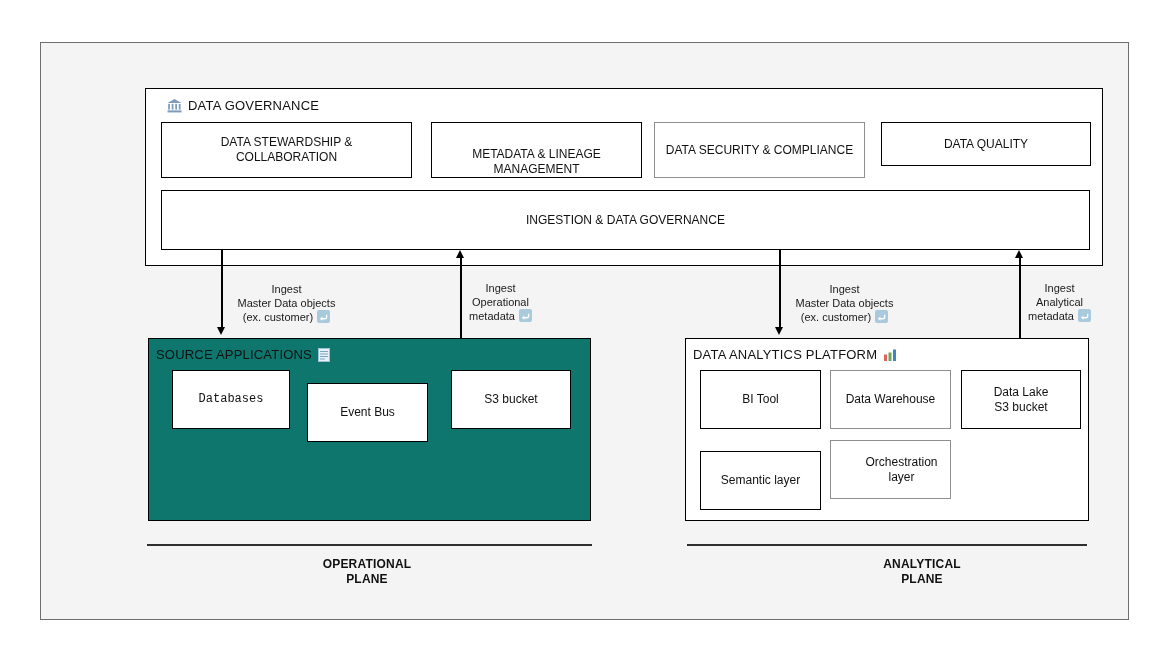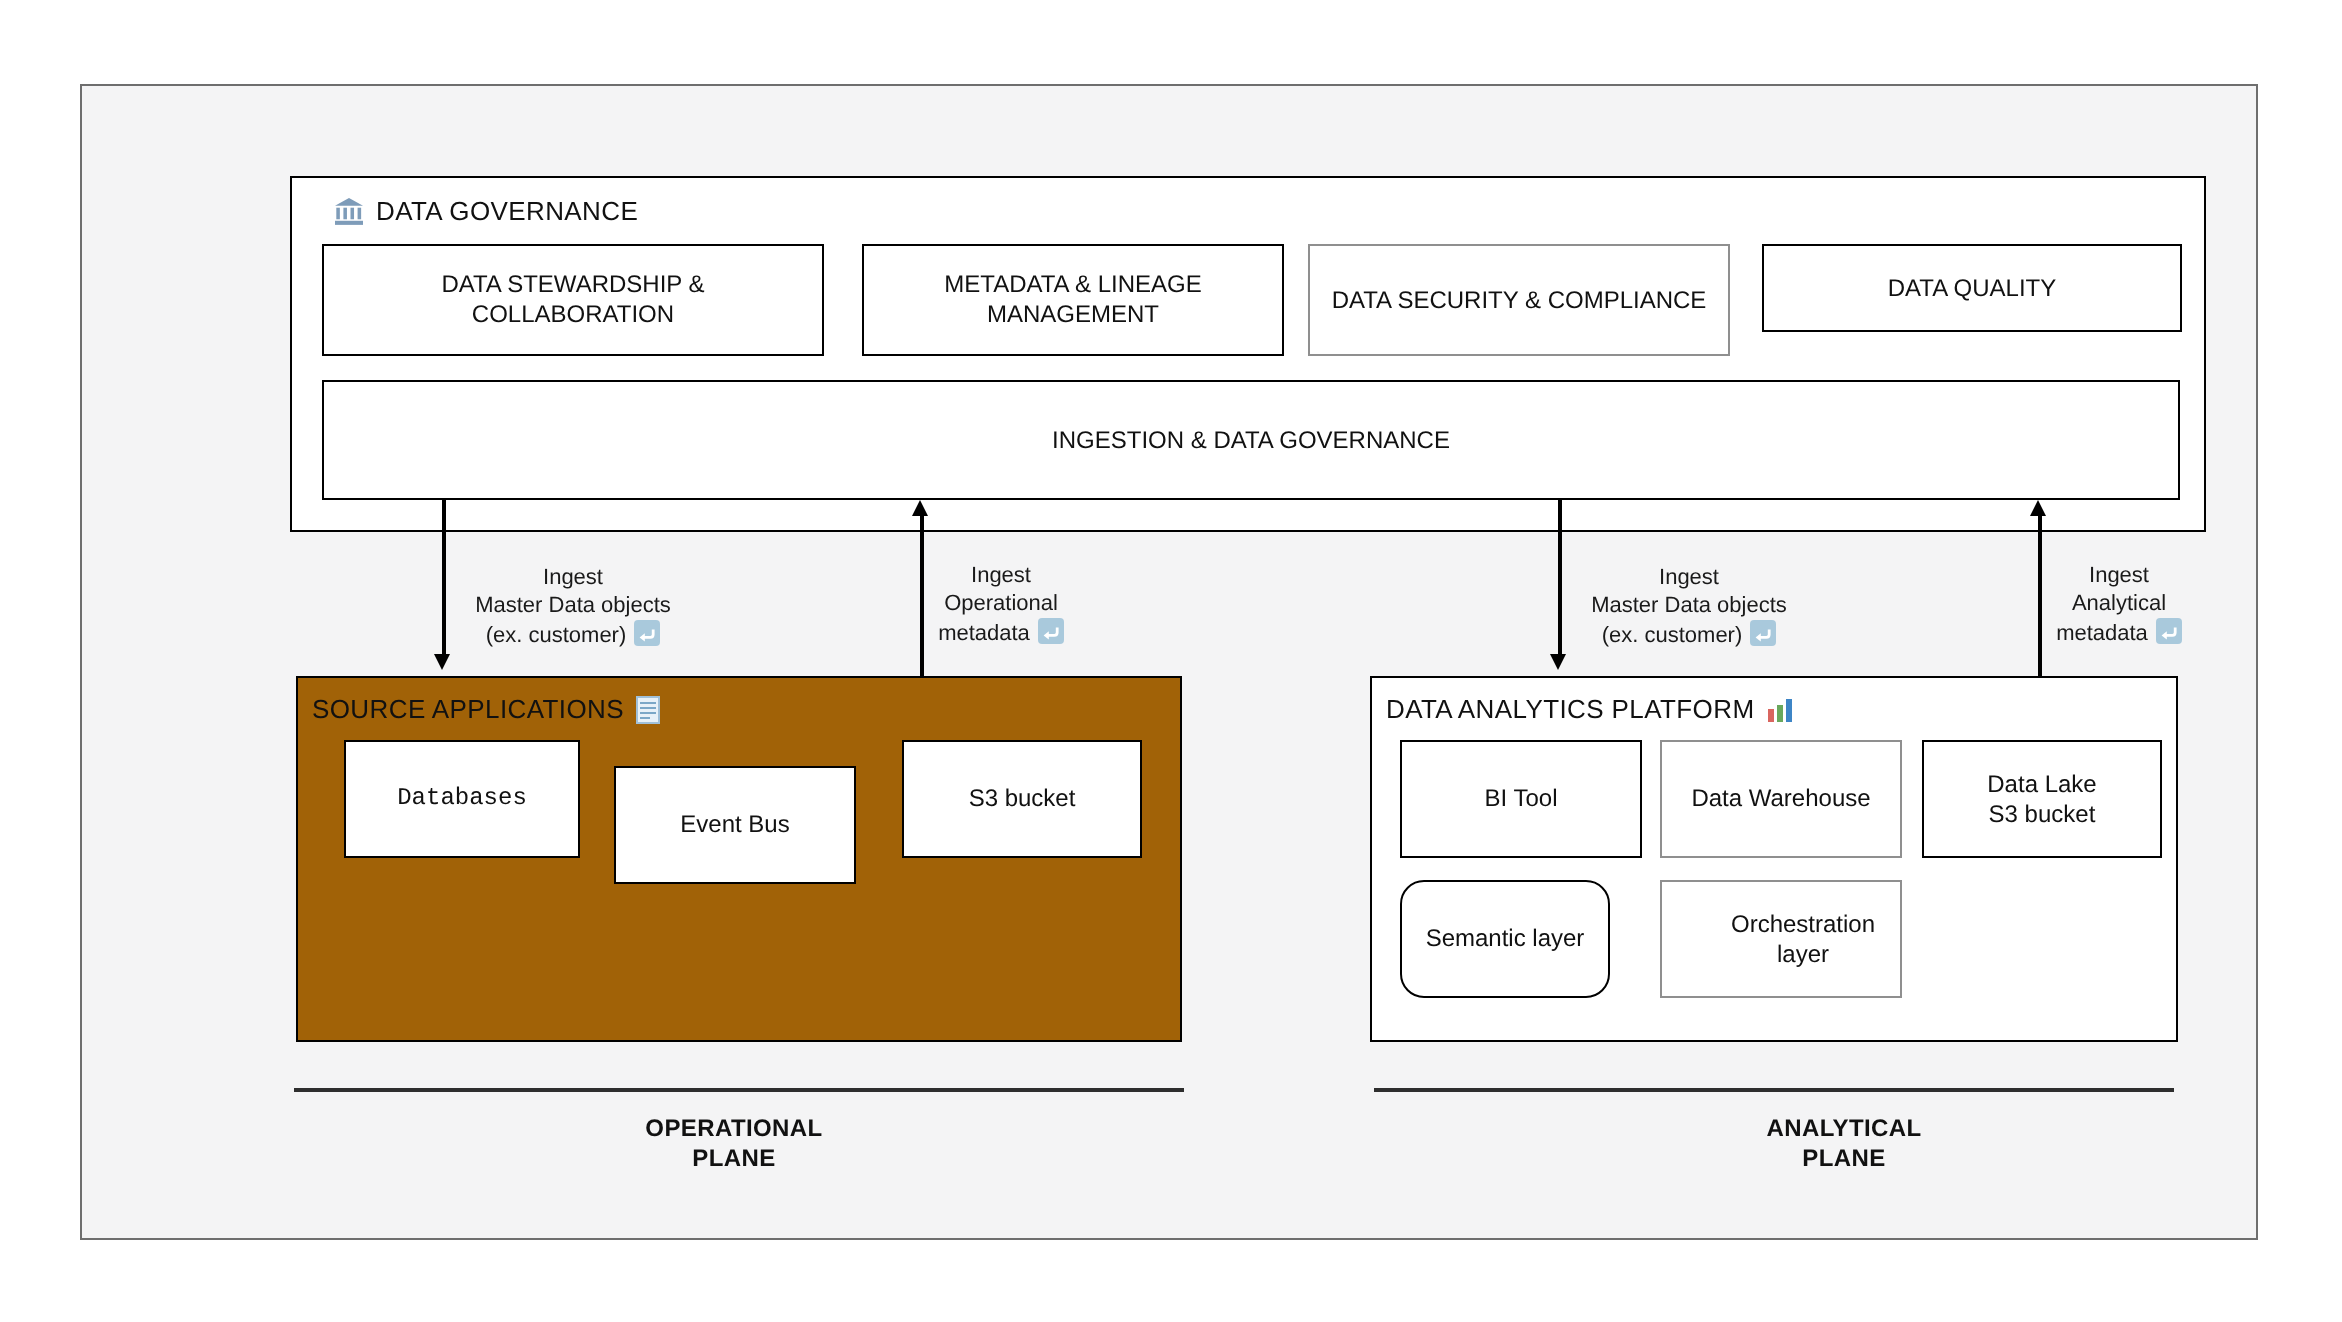--- a/index.html
+++ b/index.html
@@ -14,39 +14,39 @@
          font-size:12px;line-height:15px;padding:0 10px;}
   .gray-border{border-color:#8f8f8f;}
 
   
   .gov{position:absolute;left:145px;top:88px;width:958px;height:178px;
        background:#fff;border:1px solid #000;box-sizing:border-box;}
   .sec-hdr{position:absolute;display:flex;align-items:center;gap:6px;
            font-size:13px;letter-spacing:.2px;white-space:nowrap;}
   .gov .sec-hdr{left:21px;top:9px;}
   .p0{left:15px;top:33px;width:251px;height:56px;}
-  .p1{left:285px;top:33px;width:211px;height:56px;}
+  .p1{left:285px;top:33px;width:211px;height:56px;align-items:flex-end;}
   .p2{left:508px;top:33px;width:211px;height:56px;}
   .p3{left:735px;top:33px;width:210px;height:44px;}
   .ingest-bar{left:15px;top:101px;width:929px;height:60px;}
 
   
   .src{position:absolute;left:148px;top:338px;width:443px;height:183px;
-       background:#a16207;border:1px solid #000;box-sizing:border-box;}
+       background:#0f766e;border:1px solid #000;box-sizing:border-box;}
   .ana{position:absolute;left:685px;top:338px;width:404px;height:183px;
        background:#fff;border:1px solid #000;box-sizing:border-box;}
   .src .sec-hdr{left:7px;top:8px;}
   .ana .sec-hdr{left:7px;top:8px;}
   .src .b0{left:23px;top:31px;width:118px;height:59px;font-family:Liberation Mono, monospace;}
   .src .b1{left:158px;top:44px;width:121px;height:59px;}
   .src .b2{left:302px;top:31px;width:120px;height:59px;}
   .ana .b0{left:14px;top:31px;width:121px;height:59px;}
   .ana .b1{left:144px;top:31px;width:121px;height:59px;}
   .ana .b2{left:275px;top:31px;width:120px;height:59px;}
-  .ana .b3{left:14px;top:101px;width:105px;height:59px;border-radius:12px;}
+  .ana .b3{left:14px;top:112px;width:121px;height:59px;}
   .ana .b4{left:144px;top:101px;width:121px;height:59px;padding-left:32px;}
 
   
   .vline{position:absolute;width:1.5px;background:#000;}
   .l0{left:221px;top:250px;height:77px;}
   .l1{left:460px;top:257px;height:81px;}
   .l2{left:779px;top:250px;height:77px;}
   .l3{left:1019px;top:257px;height:81px;}
   .head{position:absolute;width:0;height:0;
         border-left:4.5px solid transparent;border-right:4.5px solid transparent;}

